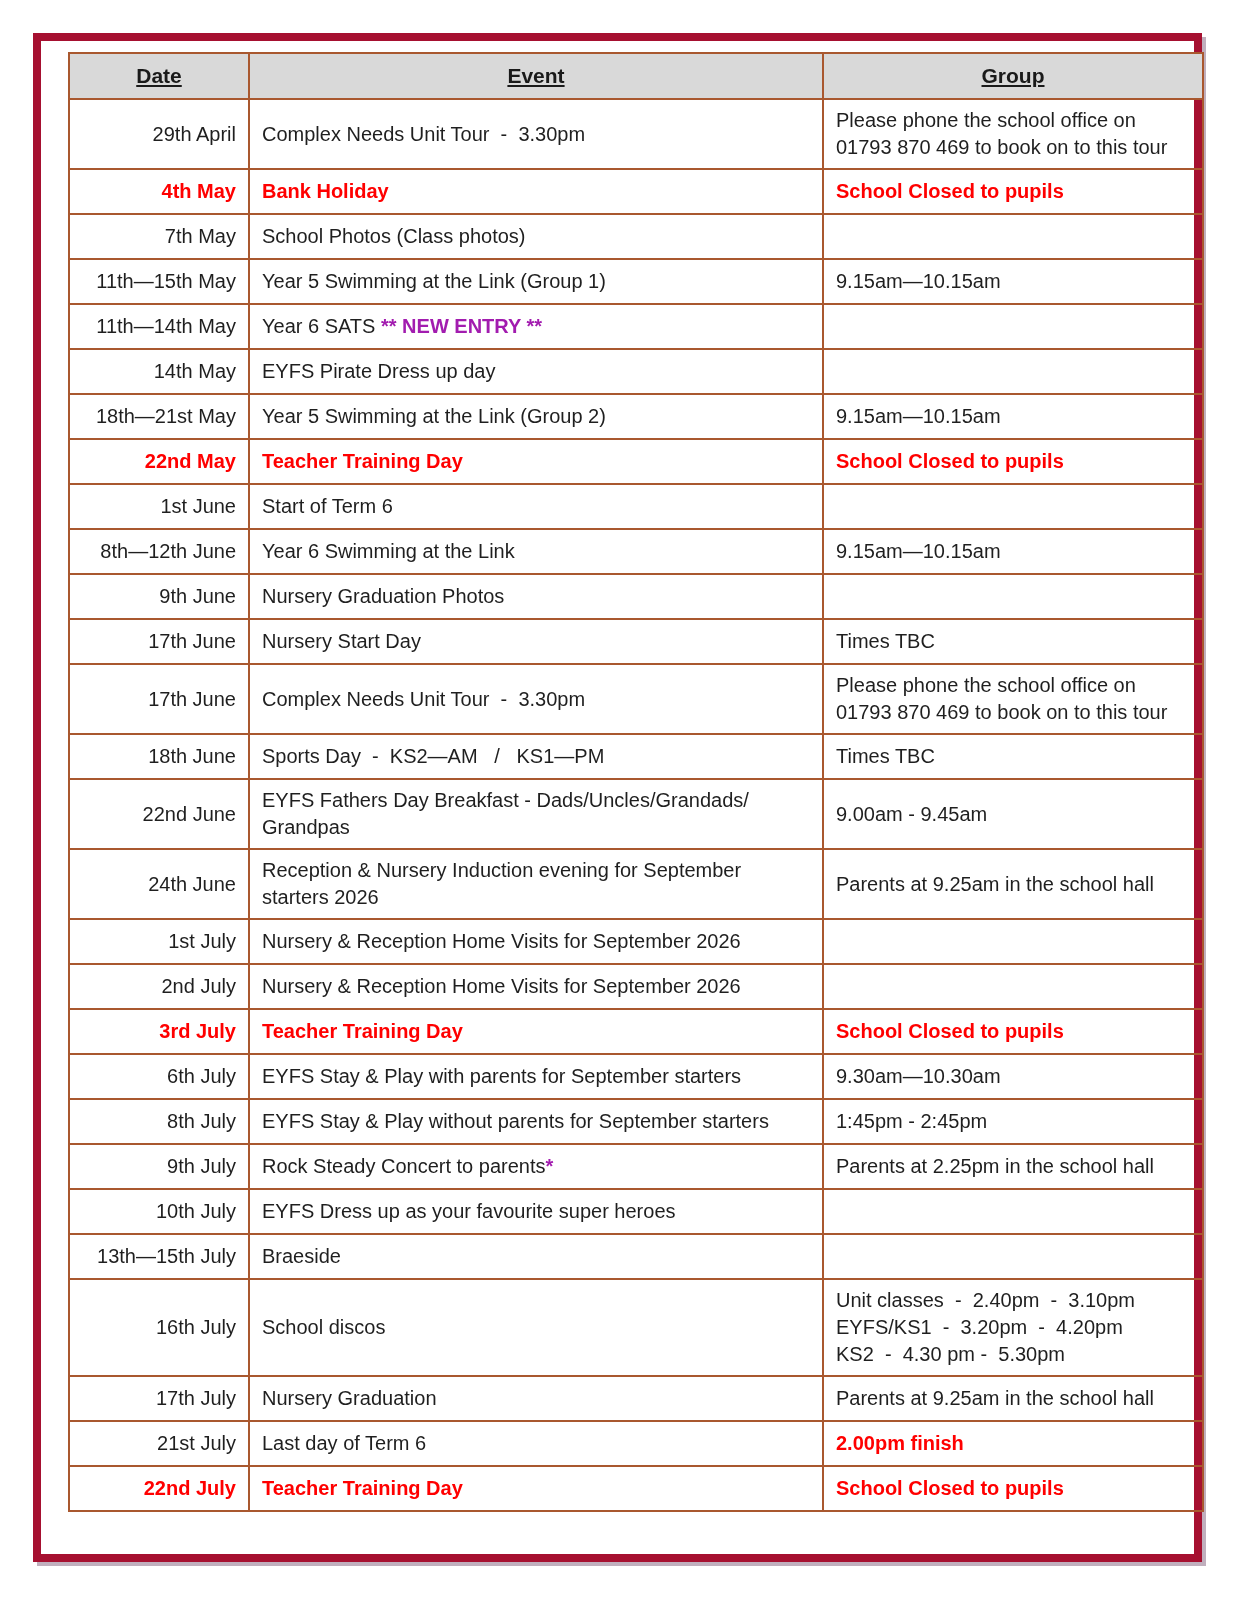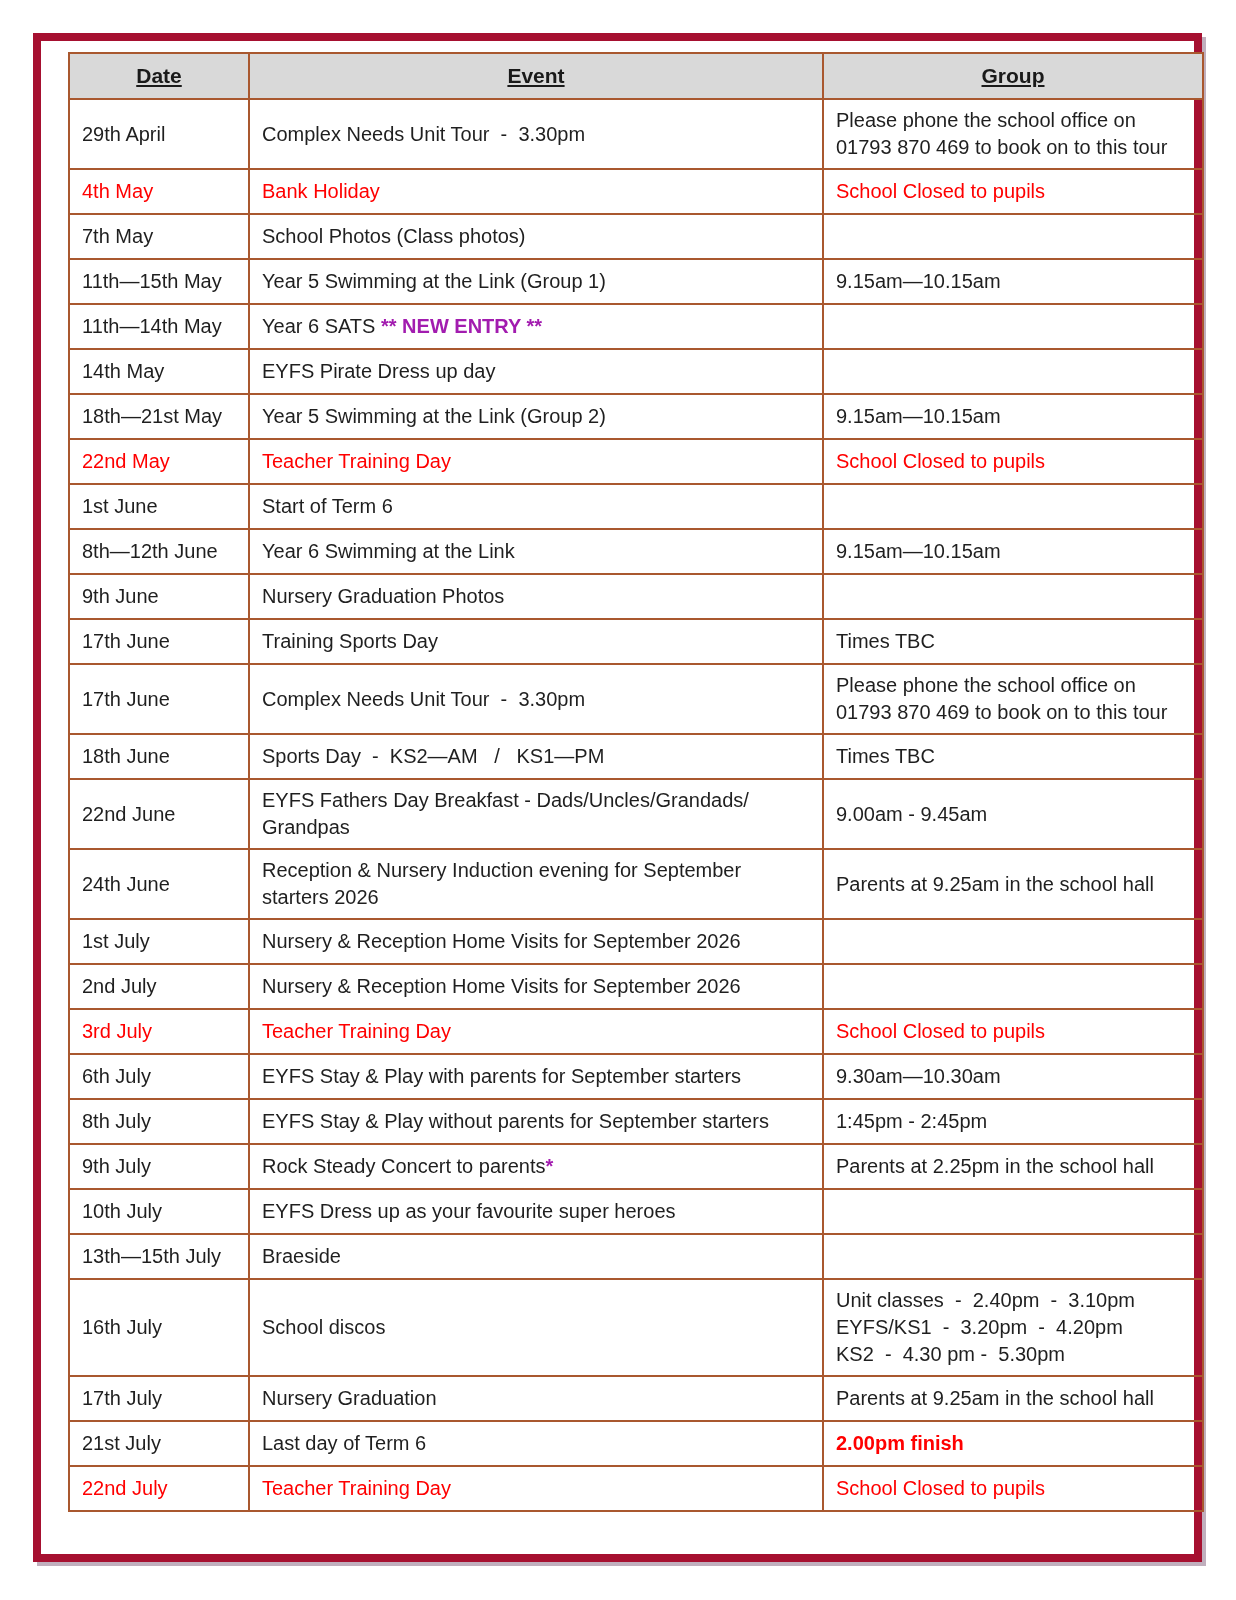--- a/index.html
+++ b/index.html
@@ -24,22 +24,22 @@
   table.cal th{
     background:#D9D9D9;height:46px;
     font-size:21px;font-weight:bold;text-decoration:underline;
     text-align:center;color:#1a1a1a;
   }
   table.cal td{
     font-size:20px;line-height:1.35;padding:7px 12px;
     vertical-align:middle;white-space:pre-wrap;
   }
   table.cal tr{height:45px;}
-  td.date{text-align:left;padding:7px 6px;}
-  tr.red td{color:#FF0000;font-weight:400;}
+  td.date{text-align:right;padding:7px 6px;}
+  tr.red td{color:#FF0000;font-weight:700;}
   td.note-red{color:#FF0000;font-weight:700;}
   .blue{color:#a21caf;font-weight:700;}
 </style>
 </head>
 <body>
 
 <div class="frame"></div>
 
 <table class="cal">
   <colgroup>
@@ -106,21 +106,21 @@
         <td>Year 6 Swimming at the Link</td>
         <td>9.15am—10.15am</td>
       </tr>
       <tr>
         <td class="date">9th June</td>
         <td>Nursery Graduation Photos</td>
         <td></td>
       </tr>
       <tr>
         <td class="date">17th June</td>
-        <td>Training Sports Day</td>
+        <td>Nursery Start Day</td>
         <td>Times TBC</td>
       </tr>
       <tr>
         <td class="date">17th June</td>
         <td>Complex Needs Unit Tour  -  3.30pm</td>
         <td>Please phone the school office on
 01793 870 469 to book on to this tour</td>
       </tr>
       <tr>
         <td class="date">18th June</td>

